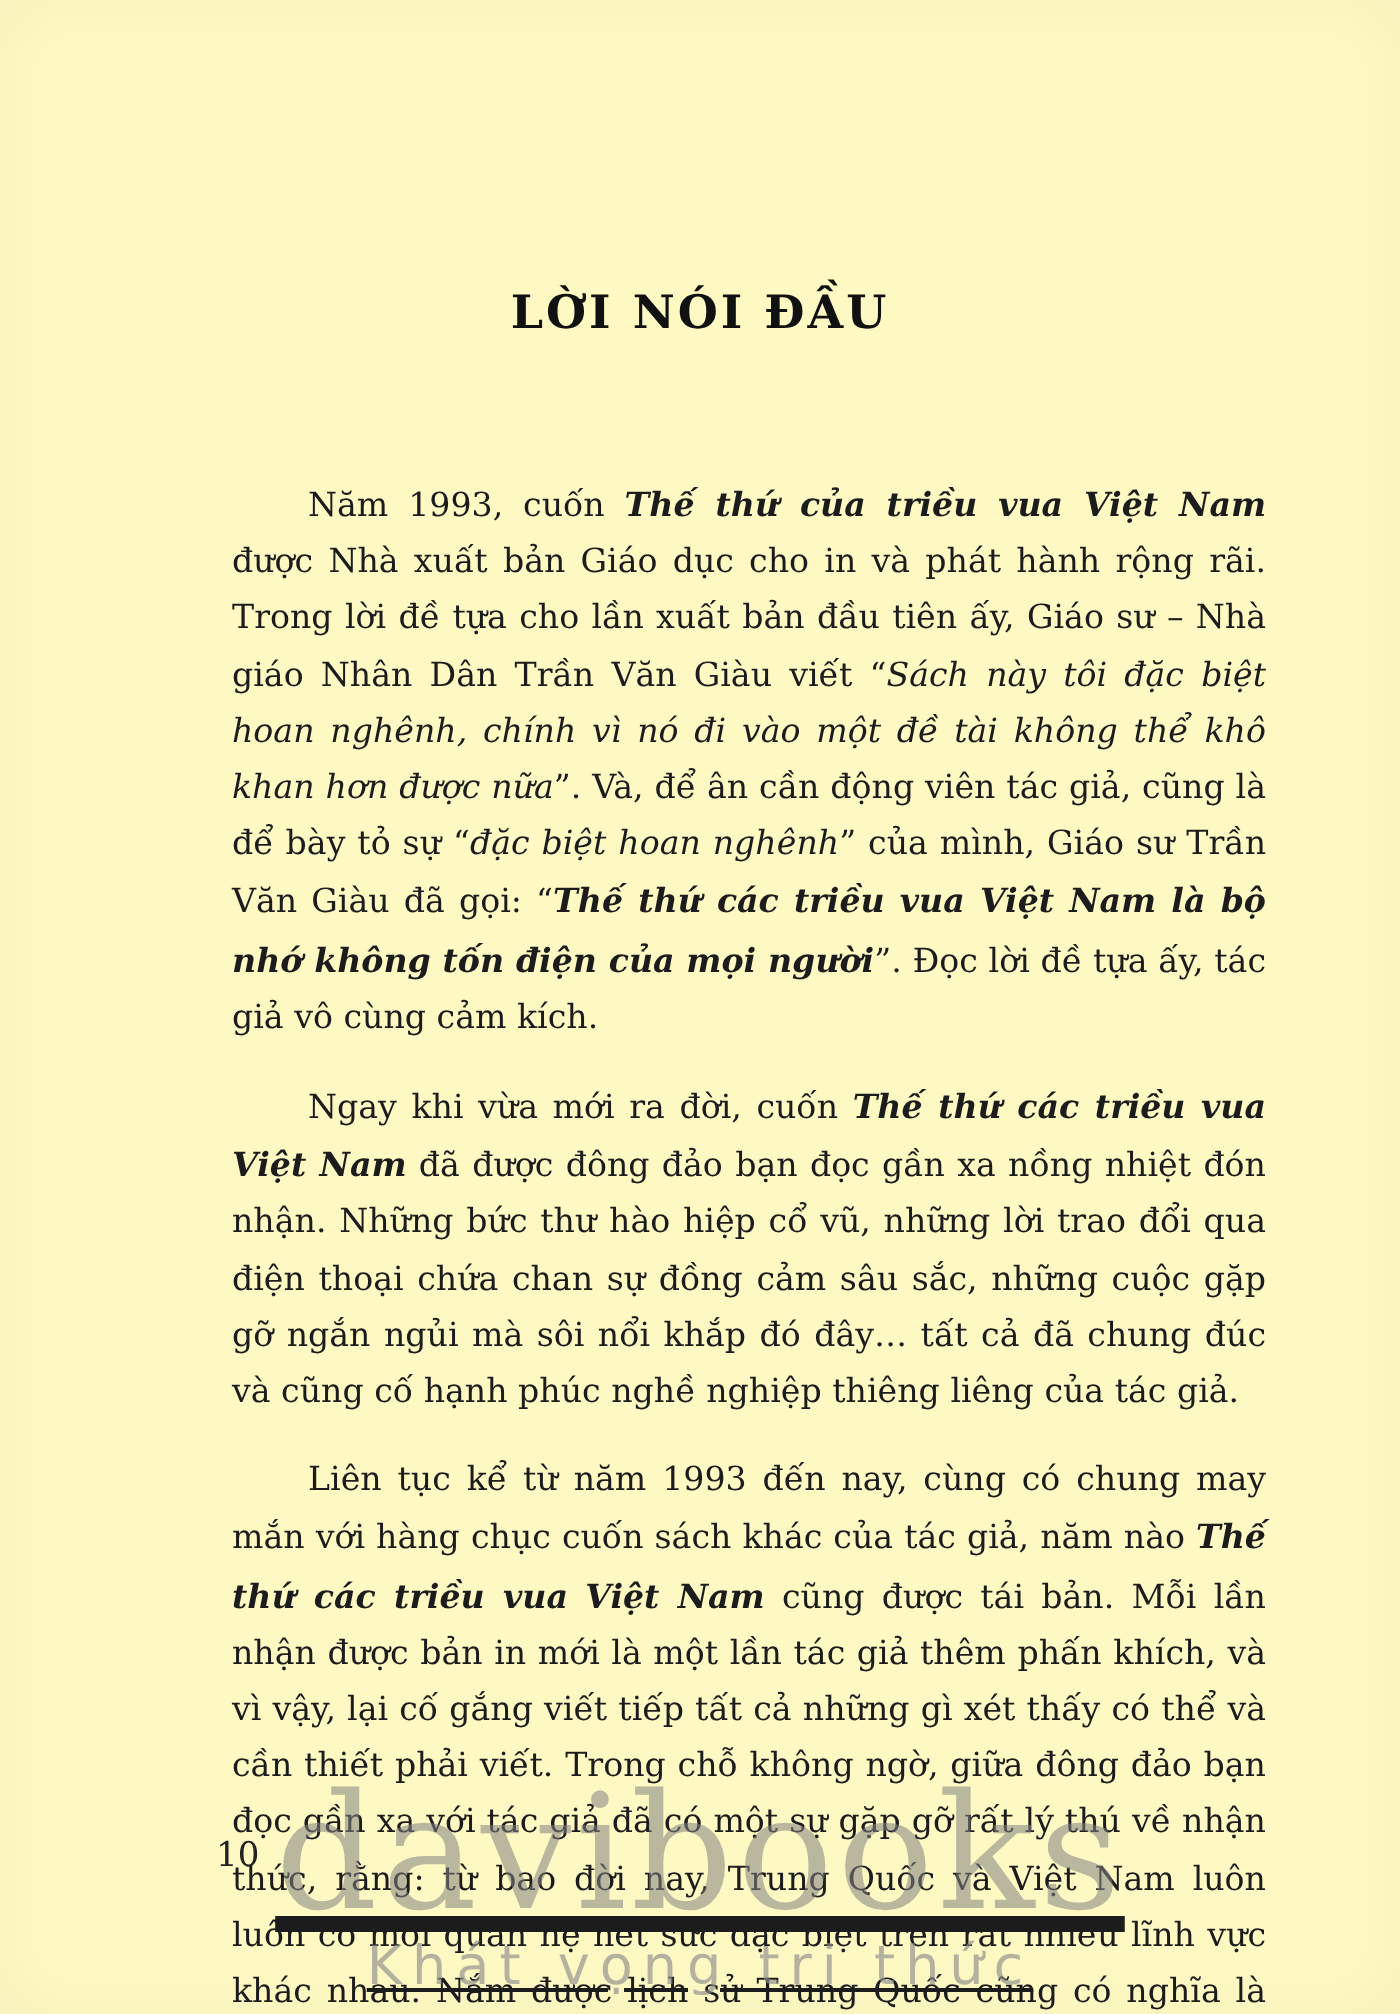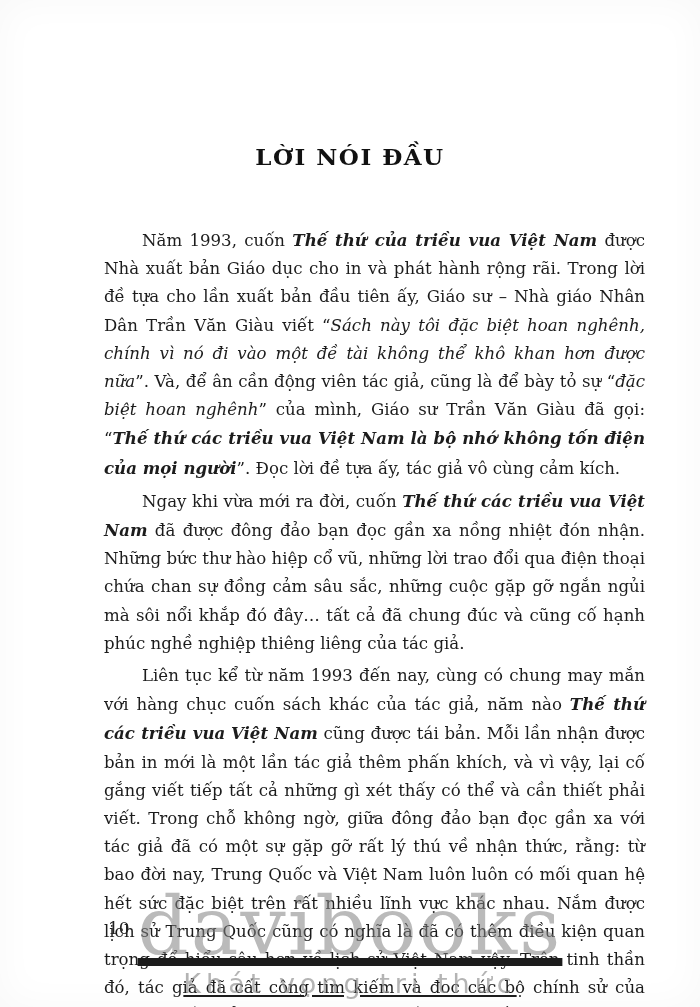--- a/index.html
+++ b/index.html
@@ -5,21 +5,21 @@
   html, body {
     margin: 0;
     padding: 0;
     background: #e9e9e9;
   }
   .page {
     position: relative;
     width: 700px;
     height: 1007px;
     margin: 0 auto;
-    background: #ffffff;
+    background: #fef9c3;
     overflow: hidden;
     font-family: "DejaVu Serif", "Liberation Serif", serif;
     color: #1c1c1c;
     box-shadow: inset 0 0 40px rgba(0,0,0,0.03);
   }
   .title {
     margin: 0;
     padding-top: 143px;
     text-align: center;
     font-size: 23px;
@@ -30,21 +30,21 @@
   .body-text {
     position: absolute;
     top: 222px;
     left: 100px;
     width: 549px;
     text-align: justify;
     font-size: 16.6px;
     line-height: 28.2px;
   }
   .para {
-    margin: 4px;
+    margin: 16px;
     text-indent: 38px;
   }
   .para span.normal { font-style: normal; font-weight: normal; }
   .para span.italic { font-style: italic; font-weight: normal; }
   .para span.bold-italic { font-style: italic; font-weight: bold; }
   .page-number {
     position: absolute;
     left: 108px;
     top: 918px;
     font-size: 17px;

